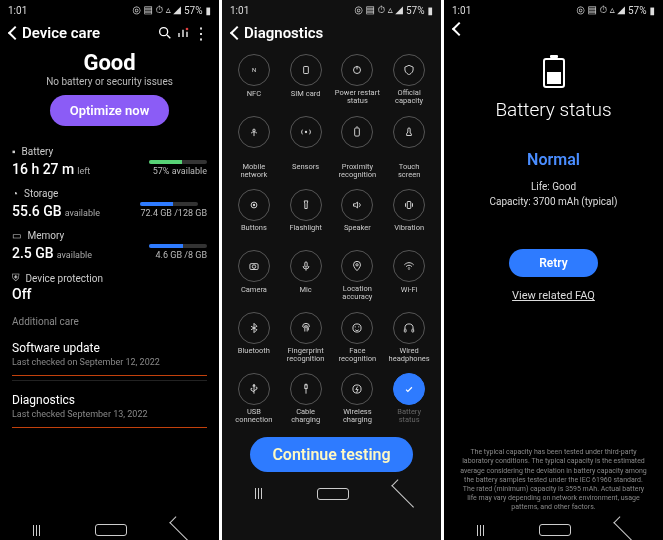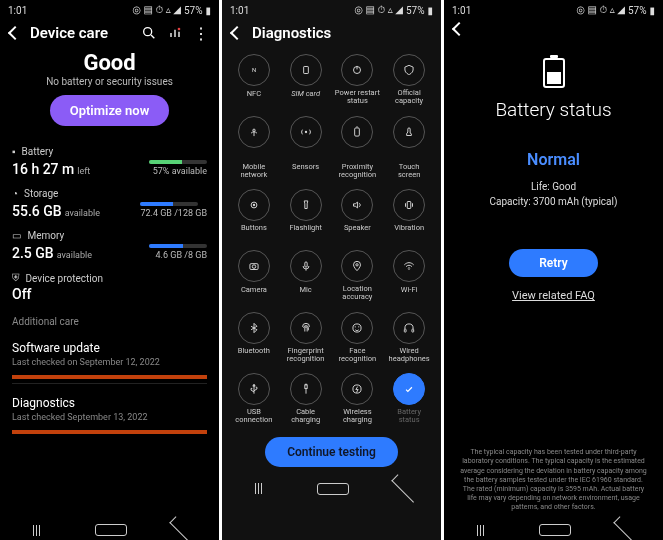--- a/index.html
+++ b/index.html
@@ -2,21 +2,21 @@
 <html><head>
 <meta charset="utf-8">
 <style>
   html,body{margin:0;padding:0;background:#fff;font-family:-apple-system,BlinkMacSystemFont,"Segoe UI",Roboto,Arial,sans-serif;}
   .canvas{width:663px;height:540px;background:#fff;display:flex;gap:3px;position:relative;}
   .phone{flex:1;background:#000;color:#fff;position:relative;overflow:hidden;display:flex;flex-direction:column;}
   .phone.light{background:#111;}
   .status-bar{display:flex;justify-content:space-between;align-items:center;font-size:10px;padding:4px 8px 2px;color:#ddd;}
   .status-right{display:flex;align-items:center;gap:3px;}
   .status-right span{display:inline-block;}
-  .header{display:flex;align-items:center;gap:10px;padding:6px 10px 10px;}
+  .header{display:flex;align-items:center;gap:2px;padding:6px 10px 10px;}
   .back-icon{width:8px;height:8px;border-left:2px solid #fff;border-bottom:2px solid #fff;transform:rotate(45deg);}
   .header-title{font-size:15px;font-weight:600;}
   .header-spacer{flex:1;}
   .header-icon{width:16px;height:16px;display:flex;align-items:center;justify-content:center;color:#fff;}
   
   .p1-hero{text-align:center;padding:0 10px 10px;}
   .p1-good{font-size:22px;font-weight:700;line-height:1;}
   .p1-sub{font-size:10px;color:#bbb;margin-top:2px;}
   .p1-optimize{display:inline-block;margin-top:8px;background:#8b5cf6;color:#fff;font-size:13px;font-weight:600;padding:8px 20px;border-radius:20px;}
   .p1-list{padding:0 12px;}
@@ -24,34 +24,34 @@
   .p1-item-top{display:flex;align-items:center;gap:6px;font-size:10px;color:#ccc;}
   .p1-item-mid{display:flex;align-items:baseline;justify-content:space-between;margin-top:2px;}
   .p1-item-val{font-size:14px;font-weight:500;}
   .p1-item-sub{font-size:9px;color:#aaa;margin-left:3px;font-weight:400;}
   .p1-bar{width:58px;height:4px;background:#333;border-radius:3px;position:relative;overflow:hidden;}
   .p1-bar i{position:absolute;left:0;top:0;bottom:0;}
   .p1-item-right{text-align:right;}
   .p1-item-pct{font-size:9px;color:#bbb;margin-top:2px;display:block;}
   .p1-section{margin-top:14px;padding:0 12px;}
   .p1-section-title{font-size:10px;color:#888;margin-bottom:6px;}
-  .p1-row{padding:8px 0;border-bottom:4px solid #c2410c;}
+  .p1-row{padding:8px 0;border-bottom:1px solid #c2410c;}
   .p1-row-title{font-size:12px;}
   .p1-row-sub{font-size:9px;color:#888;margin-top:2px;}
   .divider{height:1px;background:#222;margin:4px 0;}
   
   .grid{display:grid;grid-template-columns:repeat(4,1fr);gap:6px 0;padding:0 6px;overflow-y:auto;}
   .gcell{display:flex;flex-direction:column;align-items:center;gap:3px;padding:2px 0;justify-content:space-between;}
   .gicon{width:30px;height:30px;border:1px solid #555;border-radius:50%;display:flex;align-items:center;justify-content:center;}
   .gicon svg{width:14px;height:14px;stroke:#ddd;fill:none;stroke-width:1.6;}
   .gicon.done{background:#2e7bff;border-color:#2e7bff;}
   .glabel{font-size:7.5px;color:#ccc;text-align:center;line-height:1.1;min-height:16px;}
   .glabel.dim{color:#666;}
   .p2-btn-wrap{padding:10px;text-align:center;}
-  .p2-btn{background:#2e7bff;color:#0f172a;font-size:12px;font-weight:600;padding:8px 22px;border-radius:20px;display:inline-block;}
+  .p2-btn{background:#2e7bff;color:#fef9c3;font-size:16px;font-weight:600;padding:8px 22px;border-radius:20px;display:inline-block;}
   
   .p3-body{flex:1;display:flex;flex-direction:column;align-items:center;padding:14px 14px 6px;text-align:center;}
   .p3-baticon{width:18px;height:26px;border:2px solid #fff;border-radius:3px;position:relative;margin-bottom:10px;}
   .p3-baticon::before{content:"";position:absolute;top:-5px;left:5px;right:5px;height:3px;background:#fff;border-radius:1px;}
   .p3-baticon::after{content:"";position:absolute;left:2px;right:2px;bottom:2px;height:45%;background:#fff;}
   .p3-title{font-size:19px;font-weight:300;margin-bottom:4px;}
   .p3-status{color:#4a8dff;font-size:16px;font-weight:600;margin-bottom:10px;margin-top:25px;}
   .p3-info{font-size:10px;color:#ddd;line-height:1.5;}
   .p3-retry{margin-top:40px;background:#2e7bff;color:#fff;font-size:12px;font-weight:600;padding:7px 30px;border-radius:18px;}
   .p3-faq{margin-top:12px;font-size:11px;color:#ddd;text-decoration:underline;}
@@ -208,21 +208,21 @@
             </svg>
           </div>
           <div class="glabel" style="white-space: pre-line;">NFC</div>
         </div>
         <div class="gcell">
           <div class="gicon">
             <svg viewBox="0 0 24 24">
               <rect x="8" y="6" width="8" height="12" rx="1"></rect>
             </svg>
           </div>
-          <div class="glabel" style="white-space: pre-line; font-style: italic;">SIM card</div>
+          <div class="glabel" style="white-space: pre-line;">SIM card</div>
         </div>
         <div class="gcell">
           <div class="gicon">
             <svg viewBox="0 0 24 24">
               <circle cx="12" cy="12" r="6"></circle>
               <line x1="12" y1="5" x2="12" y2="11"></line>
             </svg>
           </div>
           <div class="glabel" style="white-space: pre-line;">Power restart
 status</div>

